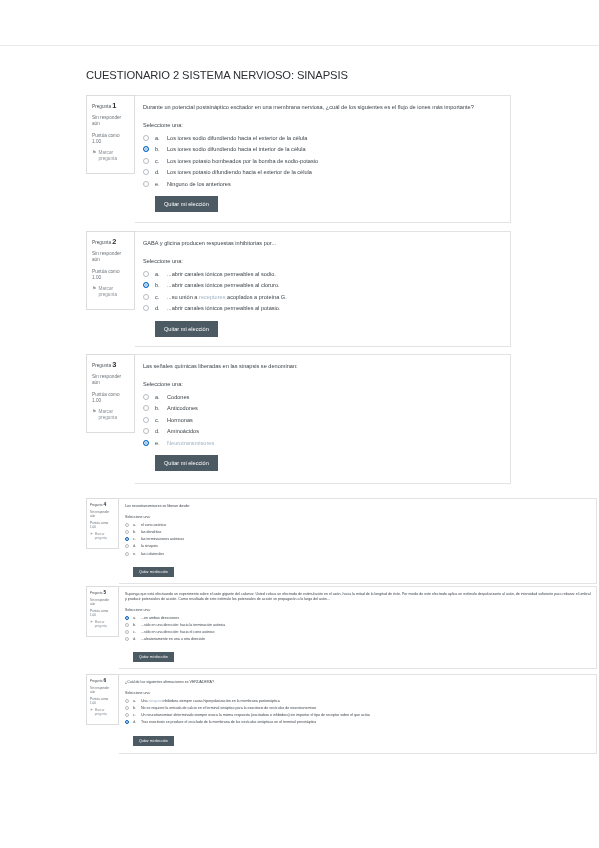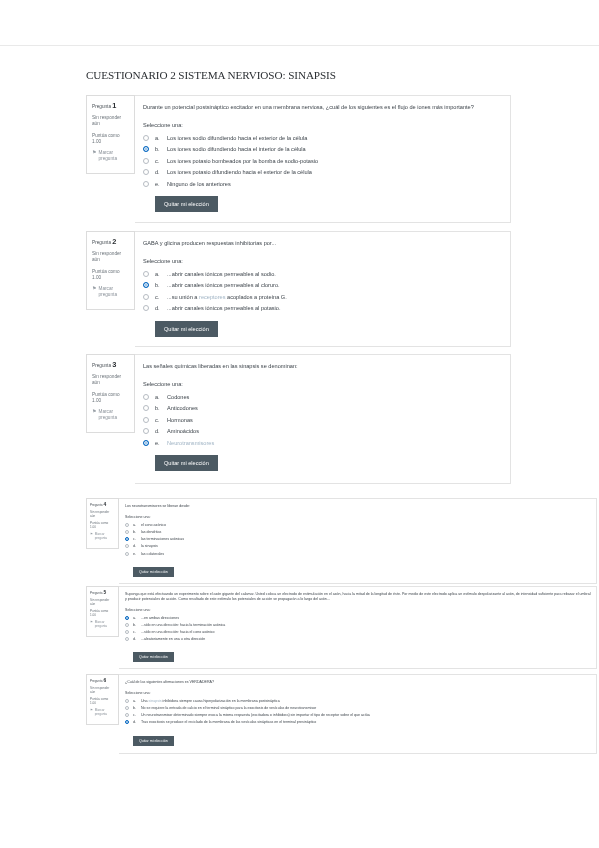--- a/index.html
+++ b/index.html
@@ -30,21 +30,20 @@
     background: #e9e9e9;
   }
   .quiz-title {
     position: absolute;
     left: 86px;
     top: 69px;
     font-size: 11.2px;
     letter-spacing: -0.1px;
     color: #2b2f33;
     white-space: nowrap;
-    font-family: Liberation Serif, serif;
   }
 
   
   .qblock {
     position: absolute;
     box-sizing: border-box;
     display: flex;
     align-items: flex-start;
   }
   .qblock.large { left: 86px; width: 425px; }

